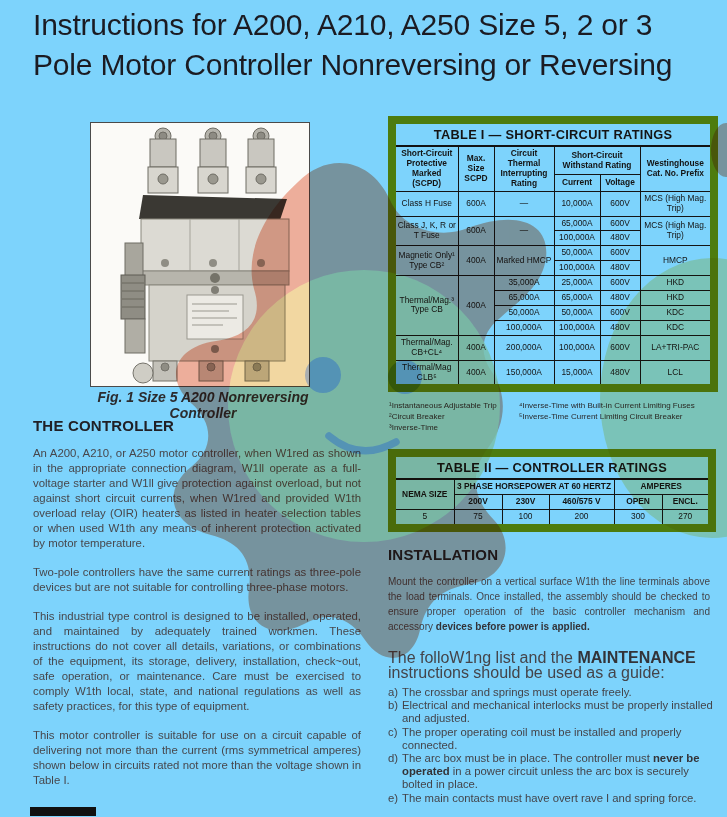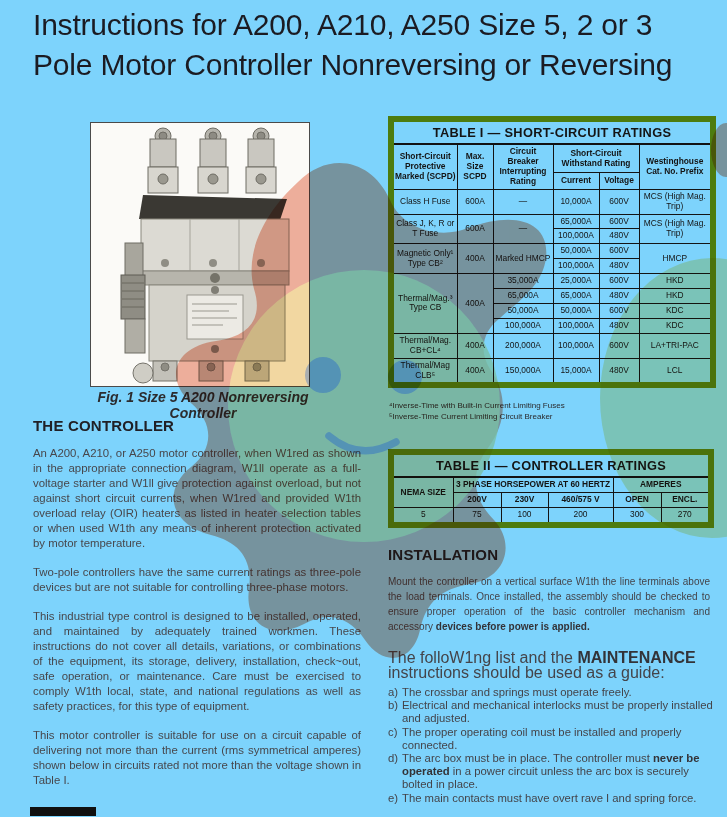--- a/index.html
+++ b/index.html
@@ -14,21 +14,21 @@
   .caption{position:absolute;left:82px;top:389px;width:242px;text-align:center;font-size:14px;
            font-weight:bold;font-style:italic;color:#2b2b2e;}
   
   .leftcol{position:absolute;left:33px;top:418px;width:328px;color:#47474c;font-size:11.4px;
            line-height:15px;text-align:justify;}
   .leftcol h2{font-size:15px;font-weight:bold;color:#202026;margin:0 0 13px;letter-spacing:.2px;text-align:left;}
   .leftcol p{margin:0 0 14px;}
   
   .t1{position:absolute;left:388px;top:116px;width:322px;}
   .t2{position:absolute;left:388px;top:449px;width:320px;}
-  table.rt{border-collapse:collapse;width:100%;table-layout:fixed;border:6px solid #4d7c0f;}
+  table.rt{border-collapse:collapse;width:100%;table-layout:fixed;border:8px solid #4d7c0f;}
   table.rt th,table.rt td{border:1px solid #141414;font-size:8.4px;padding:2px 1px;text-align:center;
        vertical-align:middle;color:#141414;line-height:1.18;word-wrap:break-word;}
   table.rt th{font-weight:bold;}
   table.rt td.ttl{font-size:12.8px;font-weight:bold;letter-spacing:.3px;padding:3px 0;
        border-bottom:2px solid #121212;}
   
   .fnotes{position:absolute;left:389px;top:400px;width:332px;display:flex;font-size:8px;
           line-height:11px;color:#2a2a2d;}
   .fnotes .fl{width:130px;flex:none;}
   .fnotes .fr{flex:1;}
@@ -153,21 +153,21 @@
           <col style="width: 40px;">
           <col style="width: 74px;">
         </colgroup>
         <tbody>
           <tr>
             <td class="ttl" colspan="6">TABLE I — SHORT-CIRCUIT RATINGS</td>
           </tr>
           <tr>
             <th rowspan="2">Short-Circuit Protective Marked (SCPD)</th>
             <th rowspan="2">Max. Size SCPD</th>
-            <th rowspan="2">Circuit Breaker Interrupting Rating</th>
+            <th rowspan="2">Circuit Thermal Interrupting Rating</th>
             <th colspan="2">Short-Circuit Withstand Rating</th>
             <th rowspan="2">Westinghouse Cat. No. Prefix</th>
           </tr>
           <tr>
             <th>Current</th>
             <th>Voltage</th>
           </tr>
           <tr>
             <td>Class H Fuse</td>
             <td>600A</td>
@@ -240,20 +240,25 @@
             <td>150,000A</td>
             <td>15,000A</td>
             <td>480V</td>
             <td>LCL</td>
           </tr>
         </tbody>
       </table>
     </div>
 
   <div class="fnotes">
+    <div class="fl">
+        <div>¹Instantaneous Adjustable Trip</div>
+        <div>²Circuit Breaker</div>
+        <div>³Inverse-Time</div>
+      </div>
     <div class="fr">
         <div>⁴Inverse-Time with Built-in Current Limiting Fuses</div>
         <div>⁵Inverse-Time Current Limiting Circuit Breaker</div>
       </div>
   </div>
 
   <div class="t2">
       <table class="rt">
         <colgroup>
           <col style="width: 62px;">

